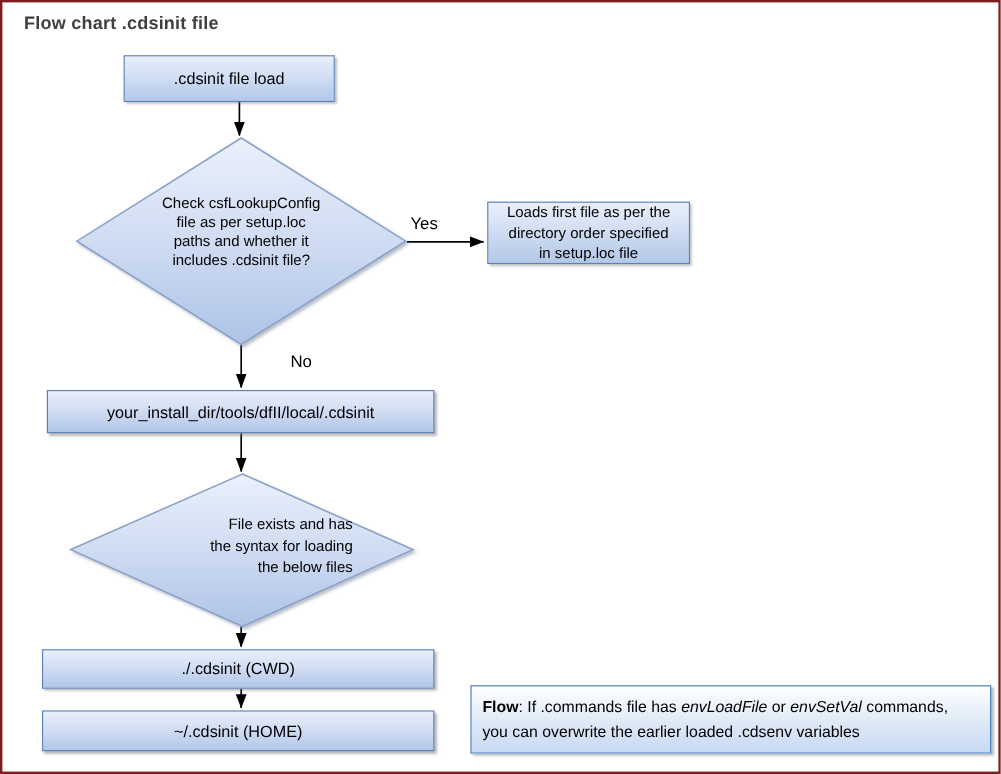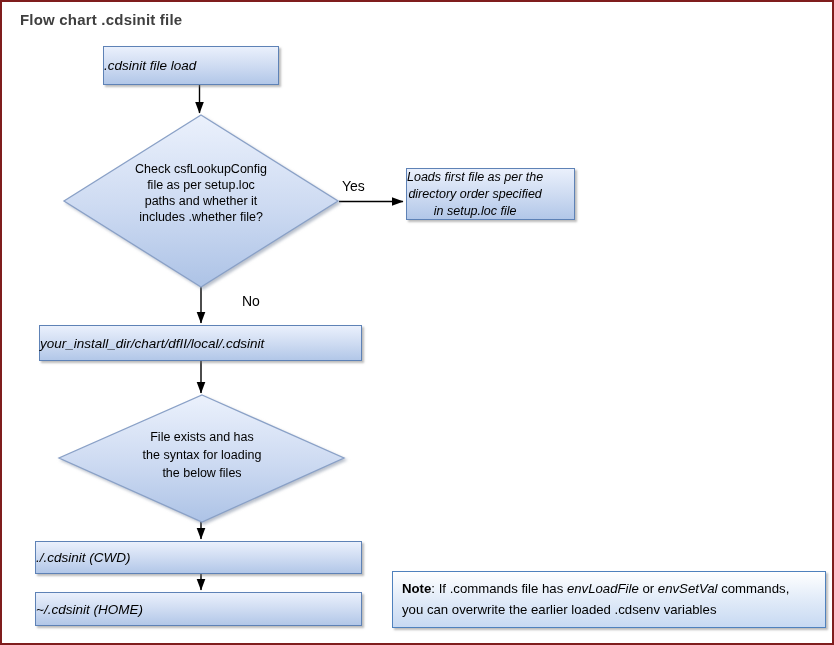--- a/index.html
+++ b/index.html
@@ -31,29 +31,28 @@
     left: 0; top: 0;
     width: 834px; height: 645px;
   }
 
   .dia-shadow { filter: drop-shadow(2px 2px 1.5px rgba(125,138,160,0.55)); }
 
   .box {
     position: absolute;
     display: flex;
     align-items: center;
-    justify-content: flex-start;
+    justify-content: center;
     text-align: center;
     background: linear-gradient(180deg, #eaf0fc 0%, #cfdcf2 50%, #b2c7e8 100%);
     border: 1px solid #5e82b6;
     box-shadow: 2px 2px 2px rgba(120,120,120,0.5);
     color: #000000;
     font-size: 13.5px;
     line-height: 17px;
-    font-style: italic;
   }
 
   .box.small-text { font-size: 12.5px; }
 
   .shape-text {
     position: absolute;
     text-align: center;
     color: #000000;
     font-size: 12.5px;
     white-space: pre-line;
@@ -122,40 +121,40 @@
     <span>.cdsinit file load</span>
   </div>
 
   <div class="box small-text prewrap" style="left:404px; top:166px; width:169px; height:52px;">
     <span class="prewrap">Loads first file as per the
 directory order specified
 in setup.loc file</span>
   </div>
 
   <div class="box" style="left:37px; top:323px; width:323px; height:36px;">
-    <span>your_install_dir/chart/dfII/local/.cdsinit</span>
+    <span>your_install_dir/tools/dfII/local/.cdsinit</span>
   </div>
 
   <div class="box" style="left:33px; top:590px; width:327px; height:34px;">
     <span>~/.cdsinit (HOME)</span>
   </div>
 
   <div class="box" style="left:33px; top:539px; width:327px; height:33px;">
     <span>./.cdsinit (CWD)</span>
   </div>
 
   <div class="shape-text" style="left:107px; top:159px; width:184px; line-height:16px;">Check csfLookupConfig
 file as per setup.loc
 paths and whether it
-includes .whether file?</div>
+includes .cdsinit file?</div>
 
-  <div class="shape-text" style="left:108px; top:426px; width:184px; line-height:18px;">File exists and has
+  <div class="shape-text" style="left:108px; top:426px; width:184px; line-height:18px;text-align:right;">File exists and has
 the syntax for loading
 the below files</div>
 
   <div class="branch-label" style="left:340px; top:176px; width:36px;">Yes</div>
 
   <div class="branch-label" style="left:200px; top:291px; width:34px;padding-left:40px;">No</div>
 
-  <div class="note-box"><b>Note</b><span>: If .commands file has </span><i>envLoadFile</i><span> or </span><i>envSetVal</i><span> commands,
+  <div class="note-box"><b>Flow</b><span>: If .commands file has </span><i>envLoadFile</i><span> or </span><i>envSetVal</i><span> commands,
 you can overwrite the earlier loaded .cdsenv variables</span></div>
 
 </div>
 
 </body></html>

